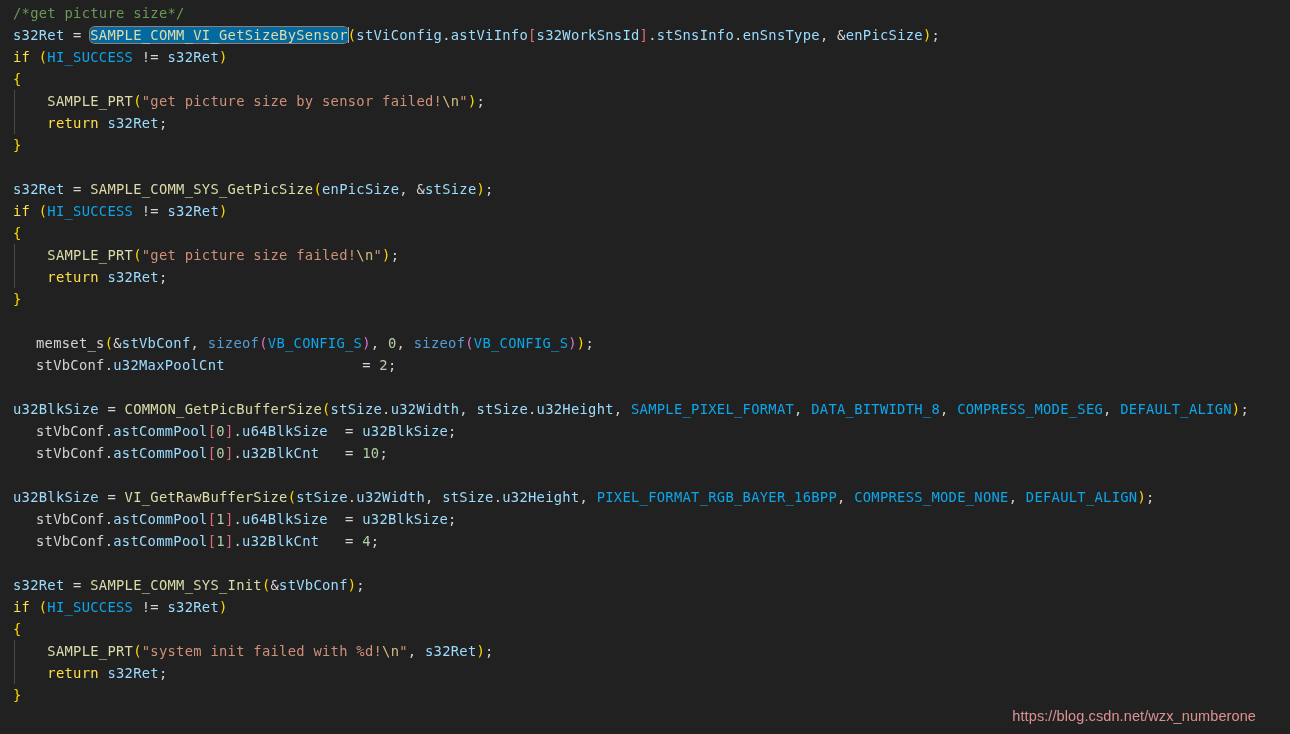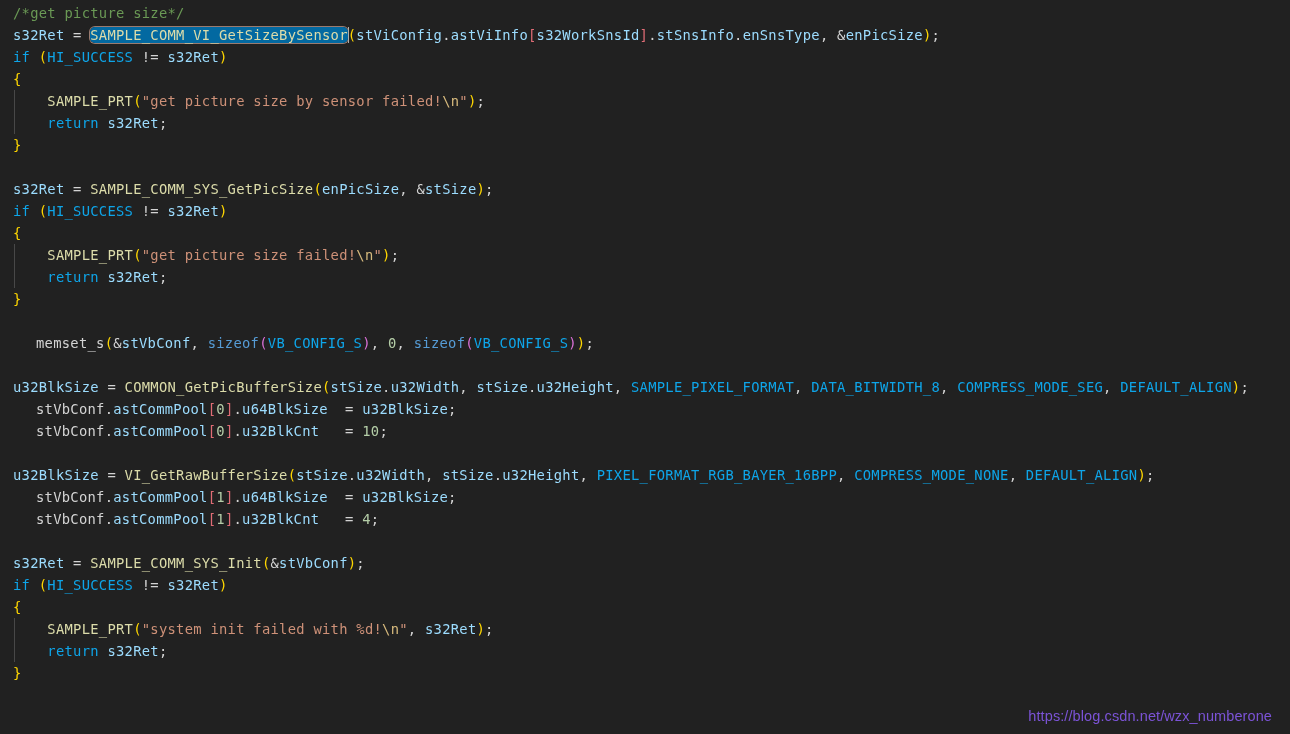--- a/index.html
+++ b/index.html
@@ -40,21 +40,21 @@
     position: absolute;
     left: 14px;
     top: 0;
     bottom: 0;
     width: 1px;
     background: #484848;
   }
 
   
   .cmt  { color: #6a9955; }           
-  .kw   { color: #0ea5e9; }           
+  .kw   { color: #fde047; }           
   .kw2  { color: #569cd6; }           
   .fn   { color: #dcdcaa; }           
   .var  { color: #9cdcfe; }           
   .cst  { color: #0ea5e9; }           
   .num  { color: #b5cea8; }           
   .str  { color: #ce9178; }           
   .esc  { color: #d7ba7d; }           
   .pn   { color: #d4d4d4; }           
   .br1  { color: #ffd700; }           
   .br2  { color: #da70d6; }           
@@ -71,23 +71,23 @@
     display: inline-block;
     width: 1px;
     height: 16px;
     background: #aeafad;
     vertical-align: -3px;
     margin: 0 -1px 0 0;
   }
 
   #watermark {
     position: absolute;
-    right: 18px;
+    right: 34px;
     bottom: 10px;
-    color: #8b5cf6;
+    color: #fca5a5;
     font-family: "Liberation Sans", sans-serif;
     font-size: 14.5px;
     opacity: 0.85;
     letter-spacing: 0.1px;
   }
 </style>
 </head>
 <body>
 
 <div id="editor">
@@ -118,20 +118,21 @@
 
   <div class="code-line guide">    <span class="kw">return</span><span class="pn"> </span><span class="var">s32Ret</span><span class="pn">;</span></div>
 
   <div class="code-line"><span class="br1">}</span></div>
 
   <div class="code-line">&nbsp;</div>
 
 
   <div class="code-line"><span class="wht">memset_s</span><span class="br1">(</span><span class="pn">&amp;</span><span class="var">stVbConf</span><span class="pn">, </span><span class="kw2">sizeof</span><span class="br2">(</span><span class="cst">VB_CONFIG_S</span><span class="br2">)</span><span class="pn">, </span><span class="num">0</span><span class="pn">, </span><span class="kw2">sizeof</span><span class="br2">(</span><span class="cst">VB_CONFIG_S</span><span class="br2">)</span><span class="br1">)</span><span class="pn">;</span></div>
 
+  <div class="code-line"><span class="wht">stVbConf</span><span class="pn">.</span><span class="var">u32MaxPoolCnt</span><span class="pn">                </span><span class="pn">= </span><span class="num">2</span><span class="pn">;</span></div>
 
   <div class="code-line">&nbsp;</div>
 
   <div class="code-line"><span class="var">u32BlkSize</span><span class="pn"> = </span><span class="fn">COMMON_GetPicBufferSize</span><span class="br1">(</span><span class="var">stSize</span><span class="pn">.</span><span class="var">u32Width</span><span class="pn">, </span><span class="var">stSize</span><span class="pn">.</span><span class="var">u32Height</span><span class="pn">, </span><span class="cst">SAMPLE_PIXEL_FORMAT</span><span class="pn">, </span><span class="cst">DATA_BITWIDTH_8</span><span class="pn">, </span><span class="cst">COMPRESS_MODE_SEG</span><span class="pn">, </span><span class="cst">DEFAULT_ALIGN</span><span class="br1">)</span><span class="pn">;</span></div>
 
   <div class="code-line"><span class="wht">stVbConf</span><span class="pn">.</span><span class="var">astCommPool</span><span class="brk">[</span><span class="num">0</span><span class="brk">]</span><span class="pn">.</span><span class="var">u64BlkSize</span><span class="pn">  </span><span class="pn">= </span><span class="var">u32BlkSize</span><span class="pn">;</span></div>
 
   <div class="code-line"><span class="wht">stVbConf</span><span class="pn">.</span><span class="var">astCommPool</span><span class="brk">[</span><span class="num">0</span><span class="brk">]</span><span class="pn">.</span><span class="var">u32BlkCnt</span><span class="pn">   </span><span class="pn">= </span><span class="num">10</span><span class="pn">;</span></div>
 
   <div class="code-line">&nbsp;</div>

